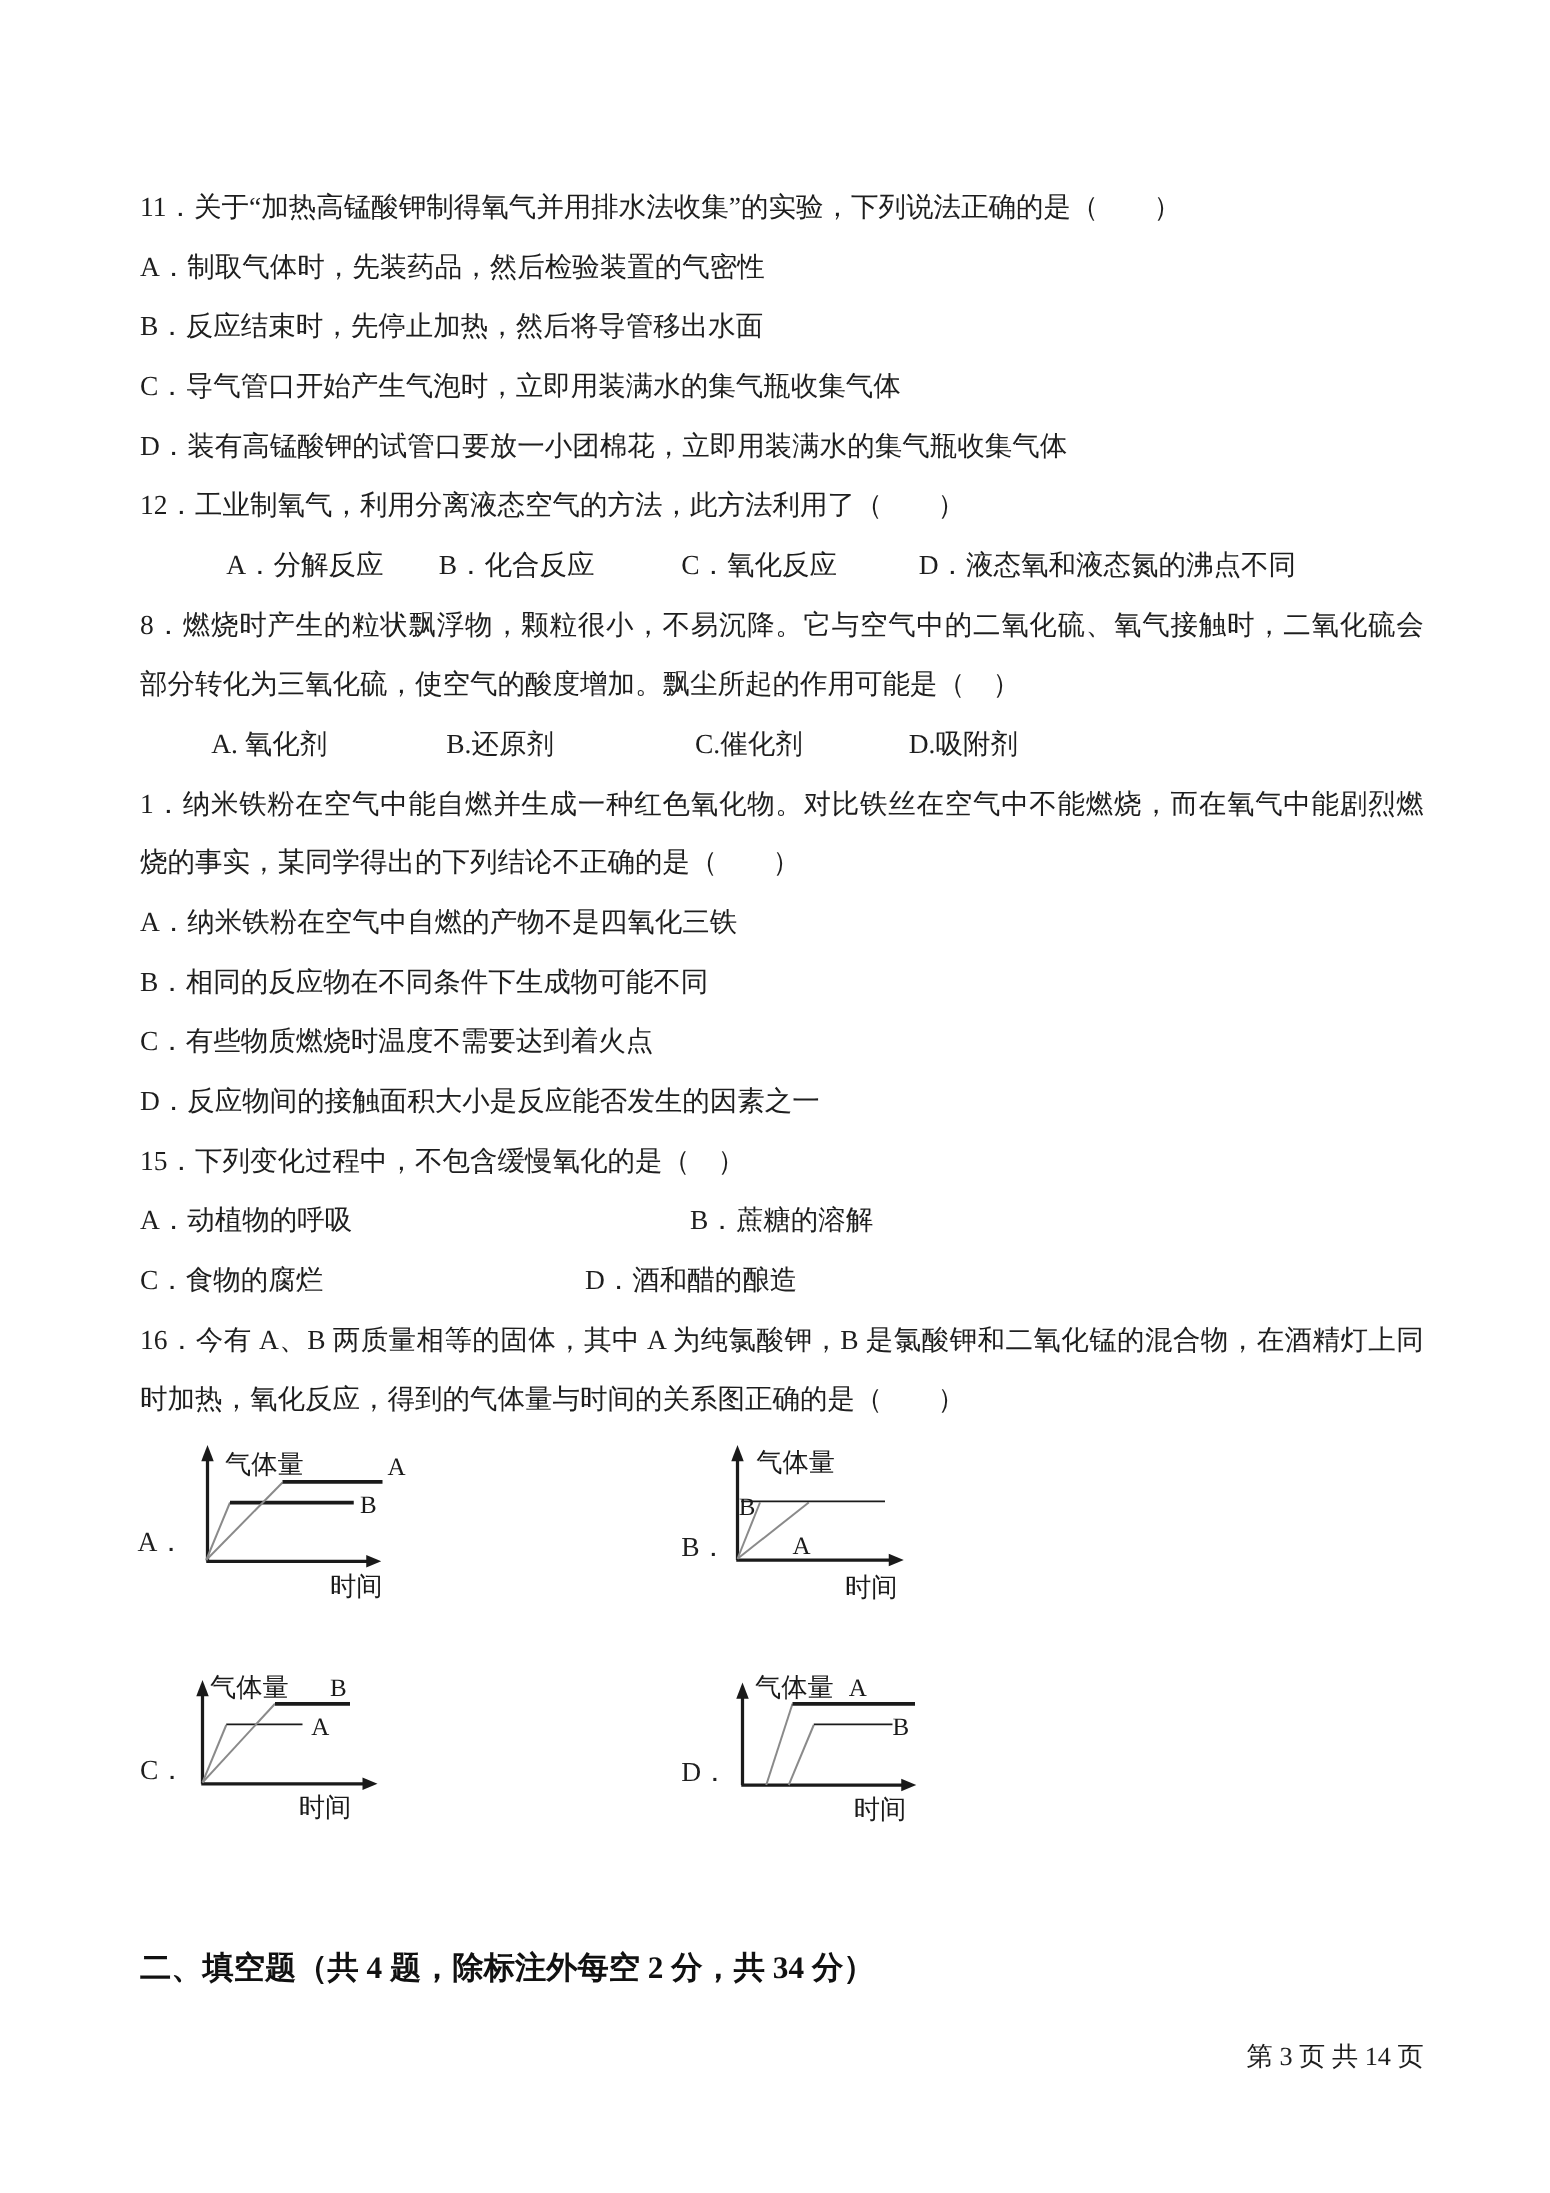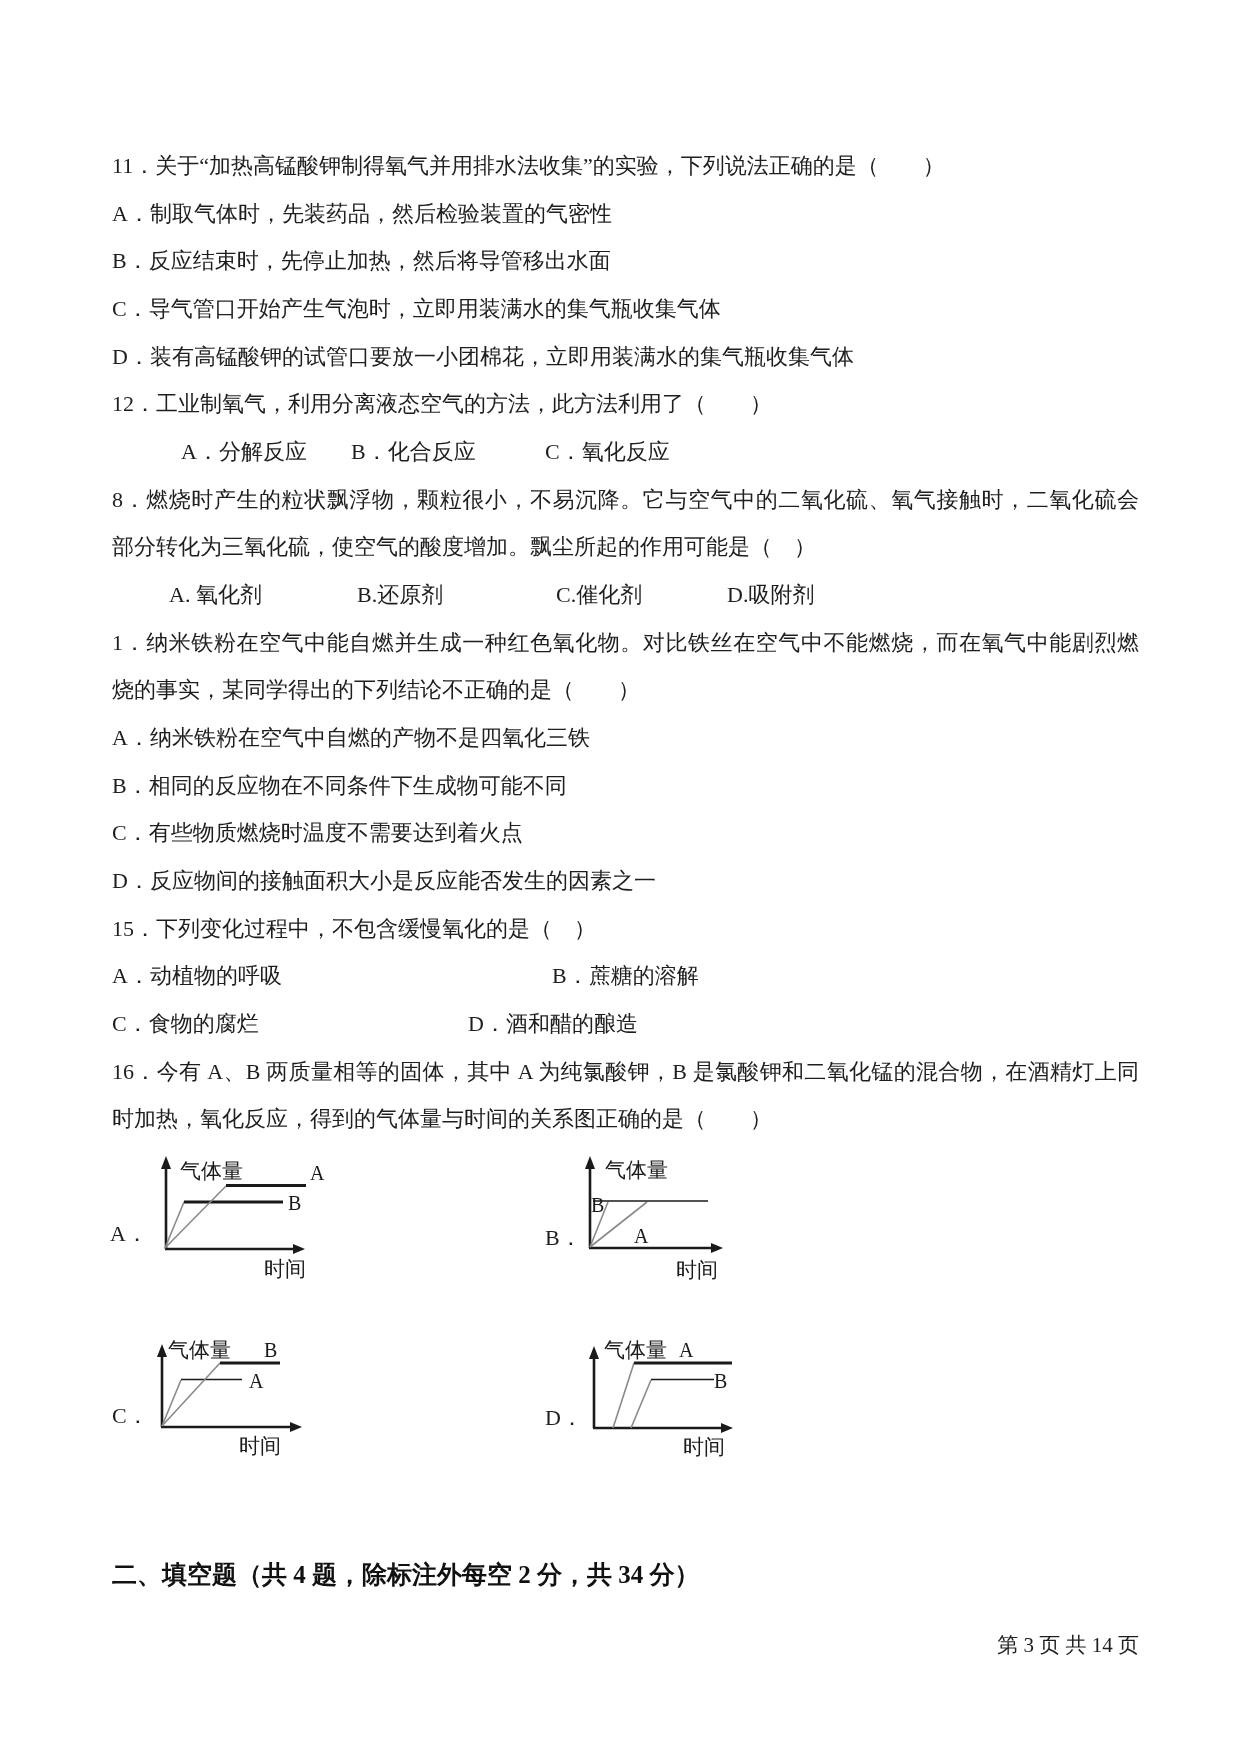--- a/index.html
+++ b/index.html
@@ -51,20 +51,21 @@
 <div class="line" style="top:190px">A．制取气体时，先装药品，然后检验装置的气密性</div>
 <div class="line" style="top:237px">B．反应结束时，先停止加热，然后将导管移出水面</div>
 <div class="line" style="top:285px">C．导气管口开始产生气泡时，立即用装满水的集气瓶收集气体</div>
 <div class="line" style="top:333px">D．装有高锰酸钾的试管口要放一小团棉花，立即用装满水的集气瓶收集气体</div>
 
 <div class="line" style="top:380px">12．工业制氧气，利用分离液态空气的方法，此方法利用了（　　）</div>
 <div class="optrow" style="top:428px">
     <span style="left: 49px; margin-left: 20px;">A．分解反应</span>
     <span style="left: 239px;">B．化合反应</span>
     <span style="left: 433px;">C．氧化反应</span>
+    <span style="left: 623px;">D．液态氧和液态氮的沸点不同</span>
   </div>
 
 <div class="line just" style="top:476px">8．燃烧时产生的粒状飘浮物，颗粒很小，不易沉降。它与空气中的二氧化硫、氧气接触时，二氧化硫会</div>
 <div class="line" style="top:523px">部分转化为三氧化硫，使空气的酸度增加。飘尘所起的作用可能是（　）</div>
 <div class="optrow" style="top:571px">
     <span style="left: 57px;">A. 氧化剂</span>
     <span style="left: 245px;">B.还原剂</span>
     <span style="left: 444px;">C.催化剂</span>
     <span style="left: 615px;">D.吸附剂</span>
   </div>

